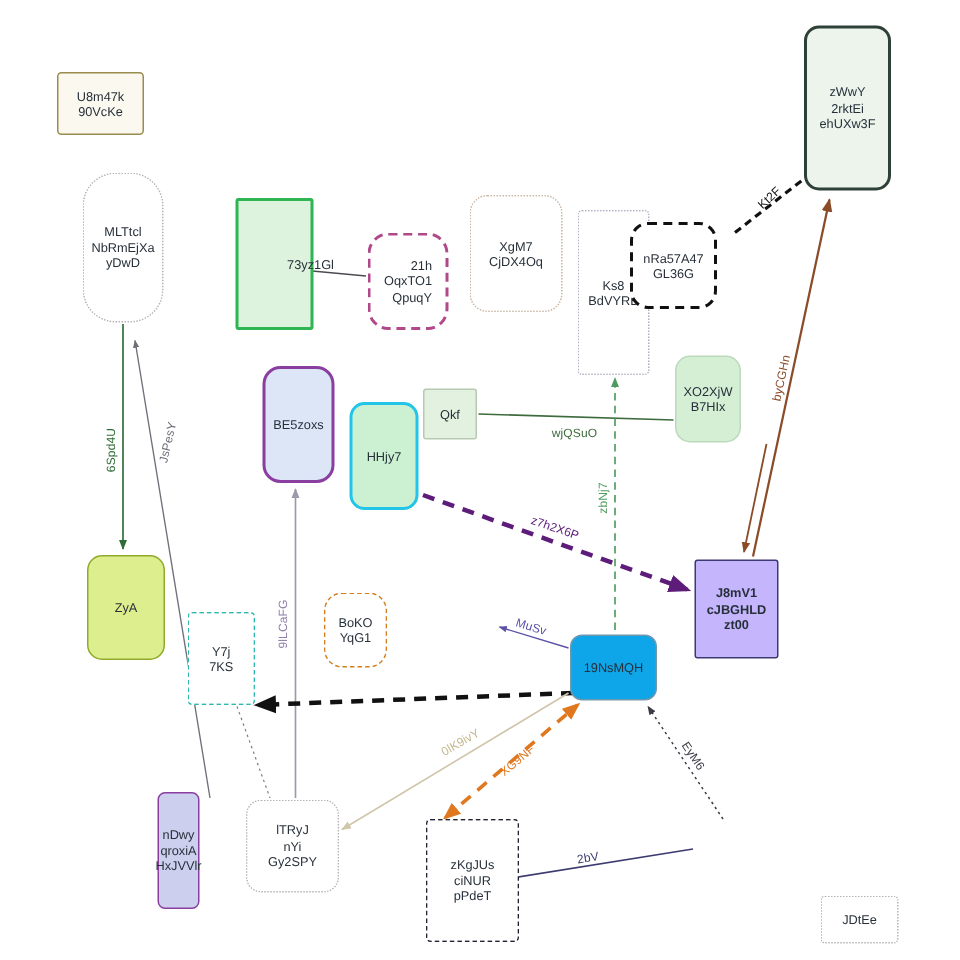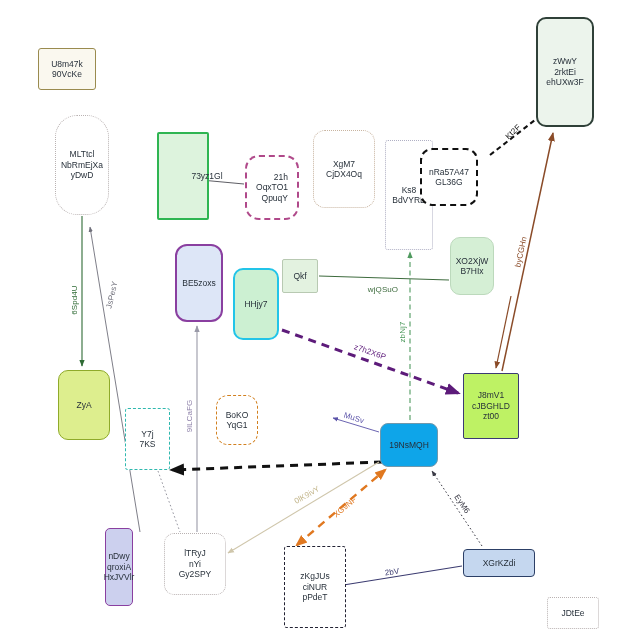--- a/index.html
+++ b/index.html
@@ -231,42 +231,39 @@
       <span class="node-label">Y7j
 7KS</span>
     </div>
     <div class="node" id="n-boko" style="left: 216px; top: 395px; width: 42px; height: 50px; background: rgb(255, 255, 255); border-radius: 12px; font-size: 8.5px; border: 1.6px dashed rgb(210, 128, 31);">
       <span class="node-label">BoKO
 YqG1</span>
     </div>
     <div class="node" id="n-19nsmqh" style="left: 380px; top: 423px; width: 58px; height: 44px; background: #0ea5e9; border-radius: 8px; font-size: 8.5px; border: 1.5px solid rgb(111, 152, 173); justify-content: center;">
       <span class="node-label">19NsMQH</span>
     </div>
-    <div class="node" id="n-j8mv1" style="left: 463px; top: 373px; width: 56px; height: 66px; background: #bef264; border-radius: 2px; font-size: 8.5px; border: 1.8px solid rgb(59, 58, 114);">
+    <div class="node" id="n-j8mv1" style="left: 463px; top: 373px; width: 56px; height: 66px; background: #c4b5fd; border-radius: 2px; font-size: 8.5px; border: 1.8px solid rgb(59, 58, 114); font-weight: bold;">
       <span class="node-label">J8mV1
 cJBGHLD
 zt00</span>
     </div>
     <div class="node" id="n-ndwy" style="left: 105px; top: 528px; width: 28px; height: 78px; background: rgb(204, 208, 238); border-radius: 5px; font-size: 8.5px; border: 1.6px solid rgb(138, 63, 160);">
       <span class="node-label">nDwy
 qroxiA
 HxJVVlr</span>
     </div>
     <div class="node" id="n-itryj" style="left: 164px; top: 533px; width: 62px; height: 62px; background: rgb(255, 255, 255); border-radius: 10px; font-size: 8.5px; border: 1.1px dotted rgb(185, 178, 178);">
       <span class="node-label">lTRyJ
 nYi
 Gy2SPY</span>
     </div>
     <div class="node" id="n-zkgjus" style="left: 284px; top: 546px; width: 62px; height: 82px; background: rgb(255, 255, 255); border-radius: 3px; font-size: 8.5px; border: 1.8px dashed rgb(34, 34, 51);">
       <span class="node-label">zKgJUs
 ciNUR
 pPdeT</span>
-    </div>
-    <div class="node" id="n-xgrkzdi" style="left: 463px; top: 549px; width: 72px; height: 28px; background: rgb(197, 215, 239); border-radius: 4px; font-size: 8.5px; border: 1.6px solid rgb(44, 63, 102);">
-      <span class="node-label">XGrKZdi</span>
     </div>
     <div class="node" id="n-jdtee" style="left: 547px; top: 597px; width: 52px; height: 32px; background: rgb(255, 255, 255); border-radius: 3px; font-size: 8.5px; border: 1.1px dotted rgb(185, 178, 178);">
       <span class="node-label">JDtEe</span>
     </div>
     <div class="edge-label" style="left: 74px; top: 300px; color: rgb(47, 107, 53); font-size: 8px; transform: translate(-50%, -50%) rotate(-90deg);">6Spd4U</div>
     <div class="edge-label" style="left: 112px; top: 295px; color: rgb(111, 111, 122); font-size: 8px; transform: translate(-50%, -50%) rotate(-77deg);">JsPesY</div>
     <div class="edge-label" style="left: 189px; top: 416px; color: rgb(140, 127, 168); font-size: 8px; transform: translate(-50%, -50%) rotate(-90deg);">9lLCaFG</div>
     <div class="edge-label" style="left: 383px; top: 289px; color: rgb(61, 107, 61); font-size: 8px; transform: translate(-50%, -50%) rotate(0deg);">wjQSuO</div>
     <div class="edge-label" style="left: 402px; top: 332px; color: rgb(79, 154, 95); font-size: 8px; transform: translate(-50%, -50%) rotate(-90deg);">zbNj7</div>
     <div class="edge-label" style="left: 370px; top: 352px; color: rgb(93, 27, 122); font-size: 8px; transform: translate(-50%, -50%) rotate(19deg);">z7h2X6P</div>

